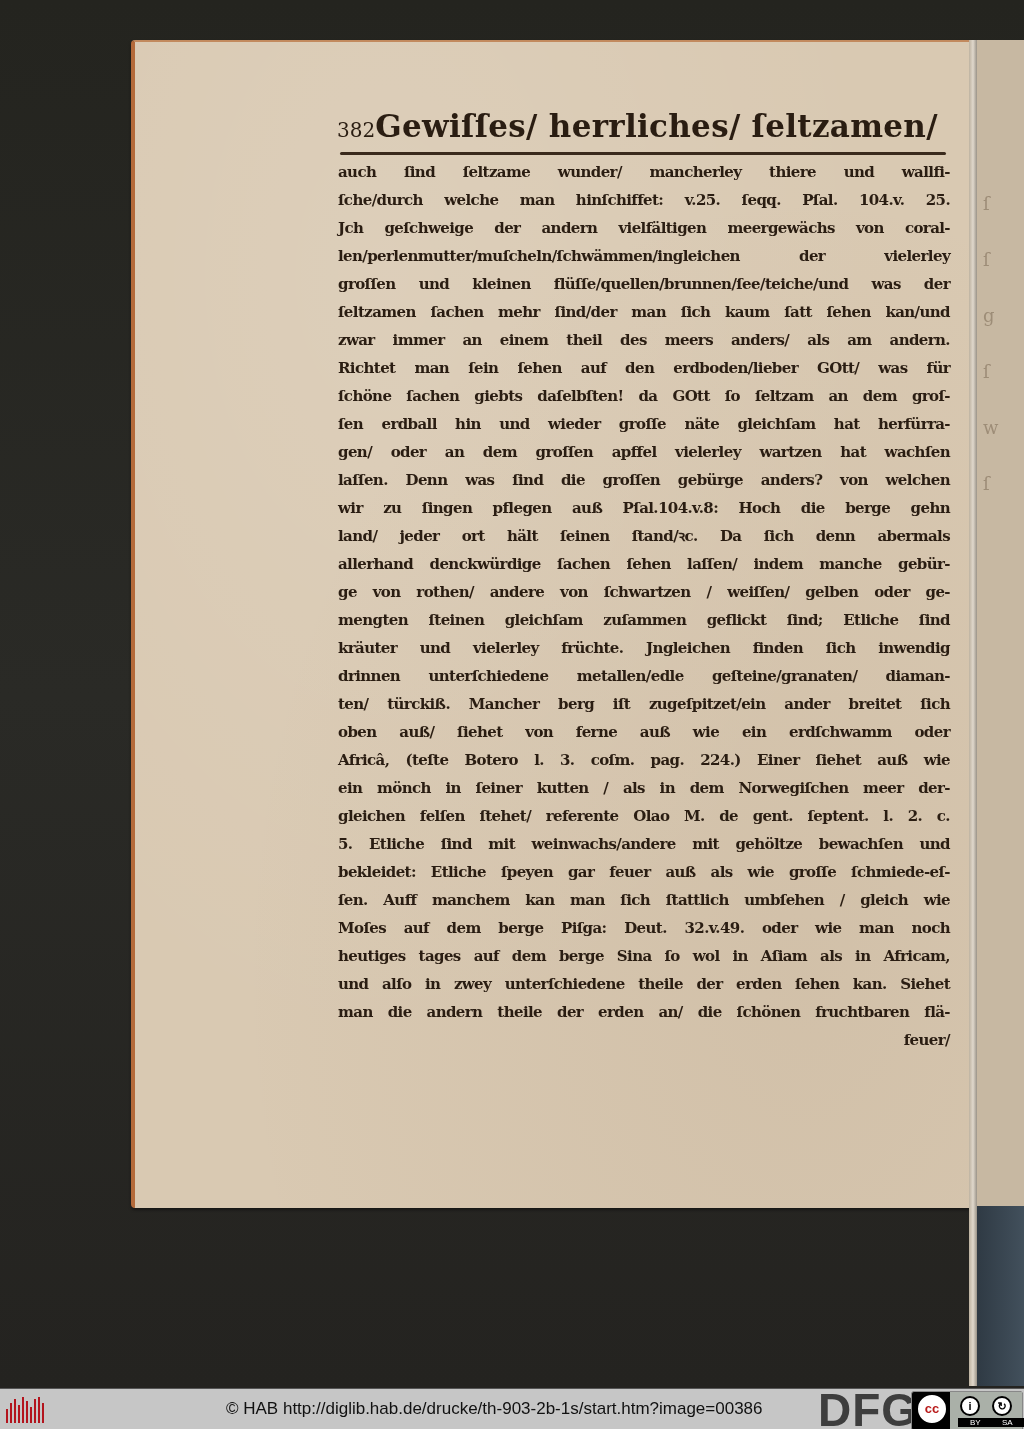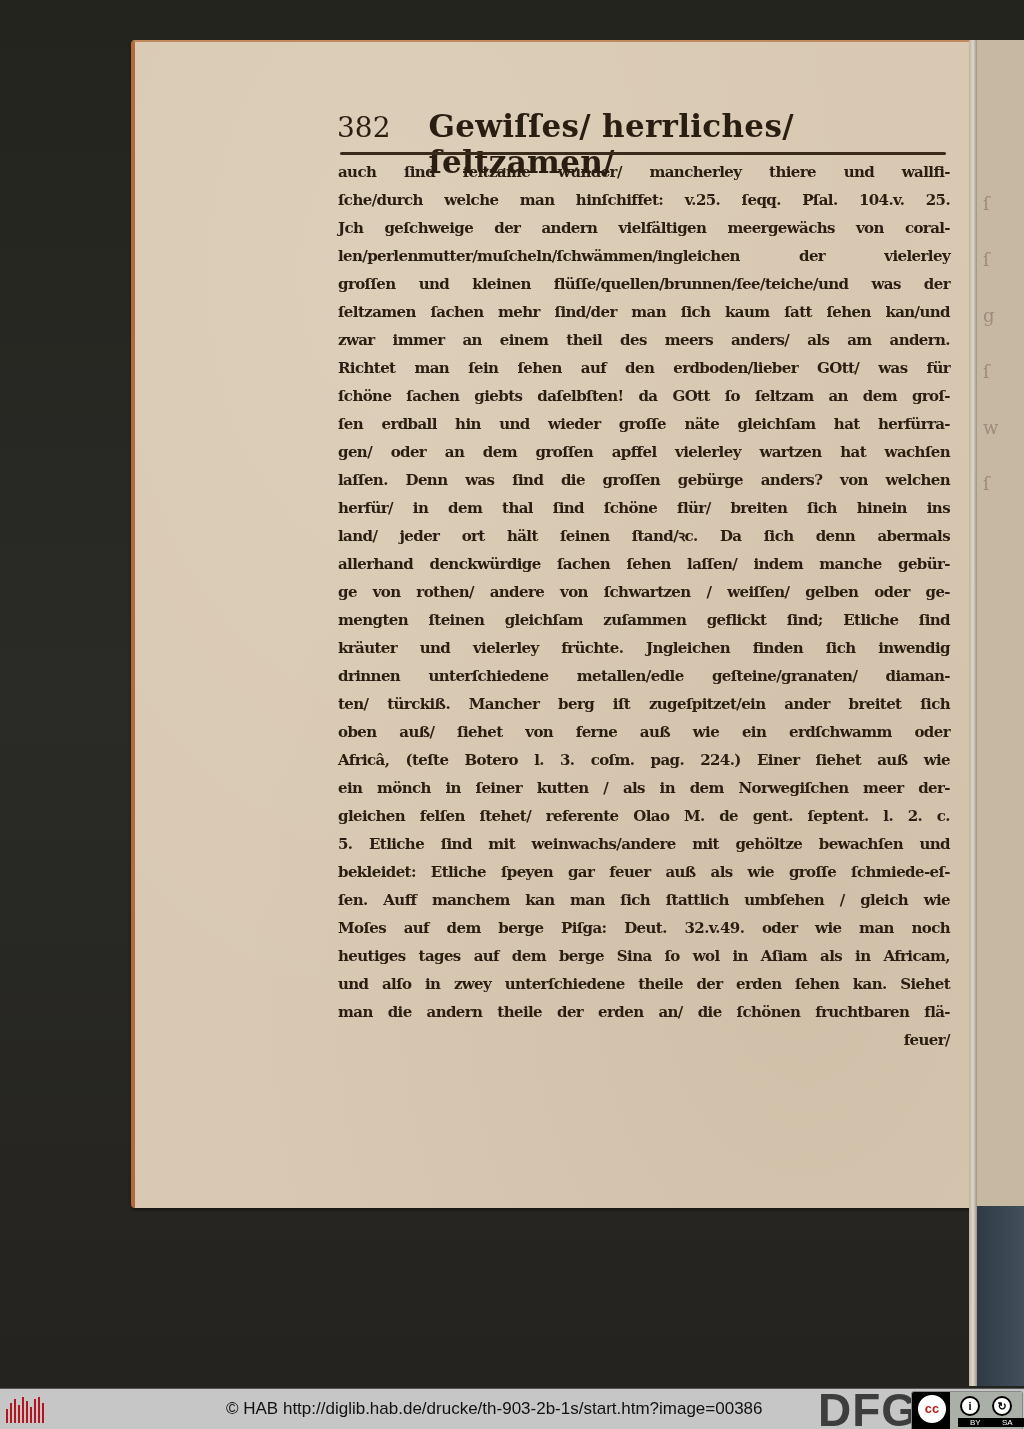--- a/index.html
+++ b/index.html
@@ -39,22 +39,21 @@
     }
     .next-page-lower {
       position: absolute; left: 977px; top: 1206px; width: 47px; height: 180px;
       background: linear-gradient(90deg, #2f3a44, #42505c);
     }
     .header-line {
       position: absolute; left: 337px; top: 108px; width: 610px;
       display: flex; align-items: baseline;
     }
     .page-number {
-      font-family: "DejaVu Serif", serif; font-size: 28px; color: #2a1d12;
-      margin-right: 38px;
+      font-family: "DejaVu Serif", serif; font-size: 20px; color: #2a1d12;
     }
     .running-head {
       font-family: "DejaVu Serif", serif; font-size: 31px; font-weight: bold;
       color: #2a1d12; letter-spacing: 0.3px;
     }
     .rule {
       position: absolute; left: 340px; top: 152px; width: 606px; height: 3px;
       background: #3a2a1c; border-radius: 2px;
     }
     .text-block {
@@ -130,21 +129,21 @@
     <div class="line">Jch geſchweige der andern vielfältigen meergewächs von coral-</div>
     <div class="line">len/perlenmutter/muſcheln/ſchwämmen/ingleichen der vielerley</div>
     <div class="line">groſſen und kleinen flüſſe/quellen/brunnen/ſee/teiche/und was der</div>
     <div class="line">ſeltzamen ſachen mehr ſind/der man ſich kaum ſatt ſehen kan/und</div>
     <div class="line">zwar immer an einem theil des meers anders/ als am andern.</div>
     <div class="line">Richtet man ſein ſehen auf den erdboden/lieber GOtt/ was für</div>
     <div class="line">ſchöne ſachen giebts daſelbſten! da GOtt ſo ſeltzam an dem groſ-</div>
     <div class="line">ſen erdball hin und wieder groſſe näte gleichſam hat herfürra-</div>
     <div class="line">gen/ oder an dem groſſen apffel vielerley wartzen hat wachſen</div>
     <div class="line">laſſen. Denn was ſind die groſſen gebürge anders? von welchen</div>
-    <div class="line">herfür/ in dem thal ſind ſchöne flür/ breiten ſich hinein ins</div>
+    <div class="line">wir zu ſingen pflegen auß Pſal.104.v.8: Hoch die berge gehn</div>
     <div class="line">land/ jeder ort hält ſeinen ſtand/ꝛc. Da ſich denn abermals</div>
     <div class="line">allerhand denckwürdige ſachen ſehen laſſen/ indem manche gebür-</div>
     <div class="line">ge von rothen/ andere von ſchwartzen / weiſſen/ gelben oder ge-</div>
     <div class="line">mengten ſteinen gleichſam zuſammen geflickt ſind; Etliche ſind</div>
     <div class="line">kräuter und vielerley früchte. Jngleichen finden ſich inwendig</div>
     <div class="line">drinnen unterſchiedene metallen/edle geſteine/granaten/ diaman-</div>
     <div class="line">ten/ türckiß. Mancher berg iſt zugeſpitzet/ein ander breitet ſich</div>
     <div class="line">oben auß/ ſiehet von ferne auß wie ein erdſchwamm oder</div>
     <div class="line">Africâ, (teſte Botero l. 3. coſm. pag. 224.) Einer ſiehet auß wie</div>
     <div class="line">ein mönch in ſeiner kutten / als in dem Norwegiſchen meer der-</div>

